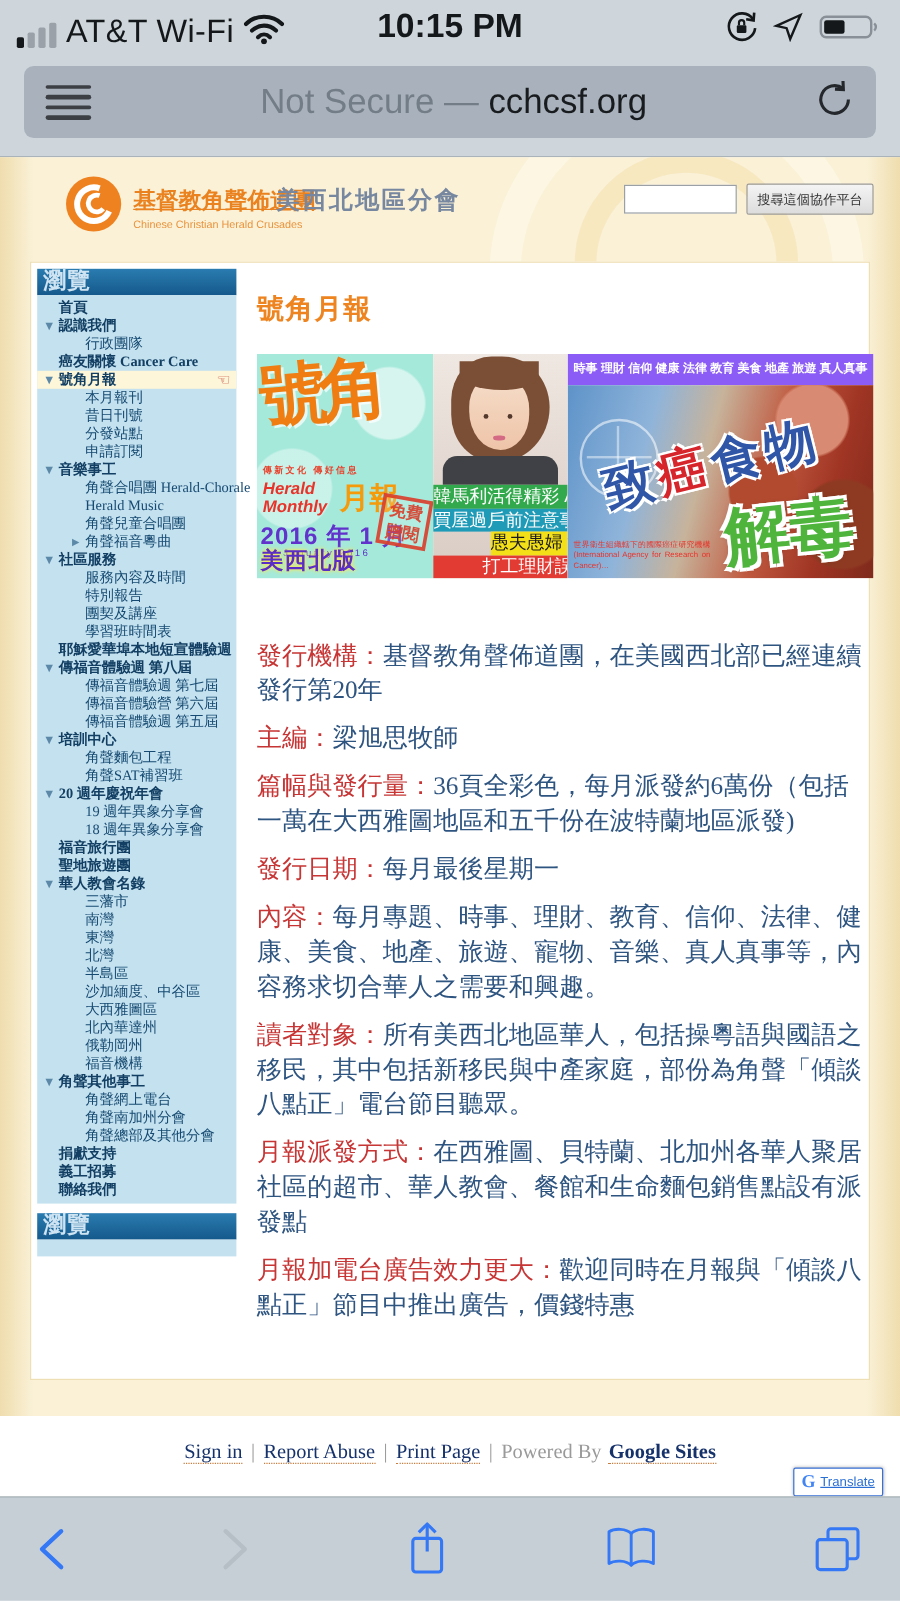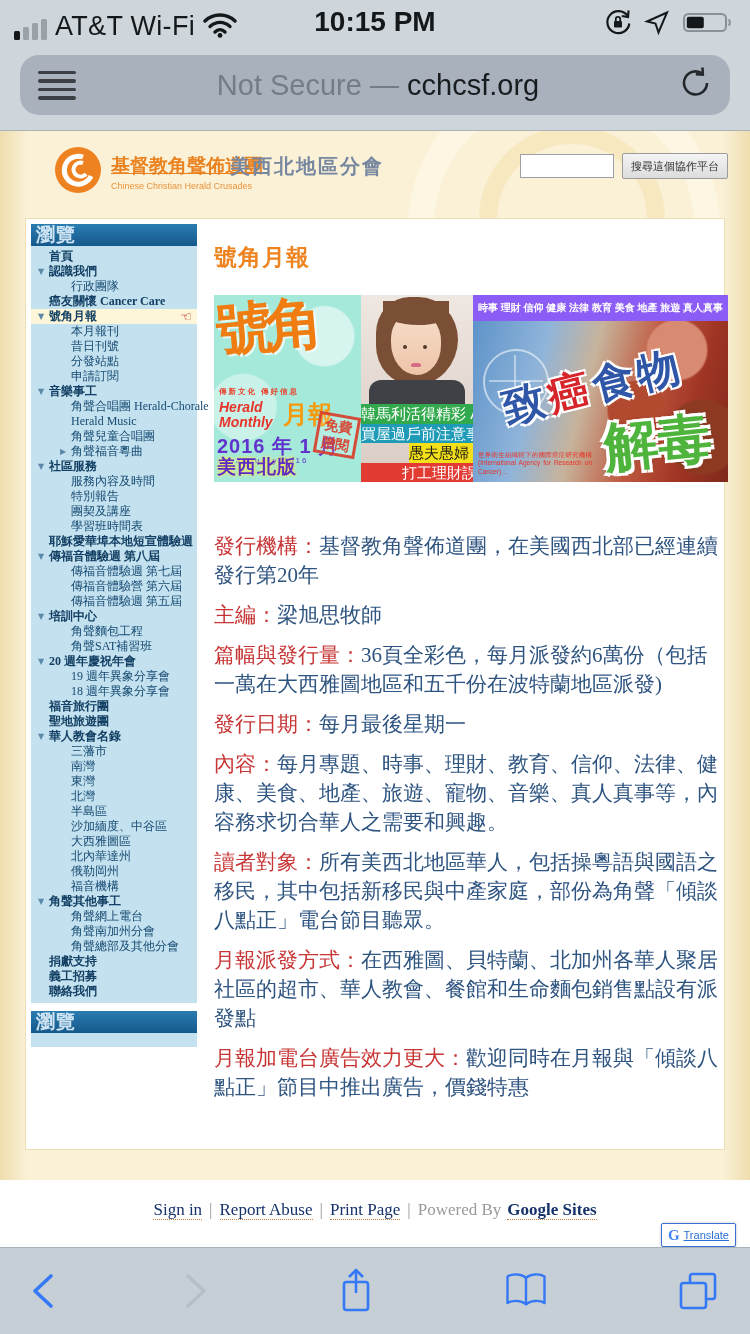--- a/index.html
+++ b/index.html
@@ -12,21 +12,21 @@
   .sb-left{display:flex;align-items:flex-end;gap:8px;width:280px;}
   .bars{display:flex;align-items:flex-end;gap:3px;height:24px;padding-bottom:2px;}
   .bar{width:6px;border-radius:1.5px;background:#9aa1a8;}
   .bar.b1{height:9px;background:#15181b;}
   .bar.b2{height:13px;}.bar.b3{height:17px;}.bar.b4{height:21px;}
   .carrier{font-size:27px;color:#15181b;letter-spacing:.3px;}
   .sb-center{flex:1;text-align:center;font-size:28px;font-weight:bold;color:#15181b;}
   .sb-right{display:flex;align-items:center;justify-content:flex-end;gap:12px;width:280px;}
 
   .url-row{height:86px;display:flex;align-items:center;padding:0 20px;box-sizing:border-box;}
-  .url-pill{flex:1;height:60px;background:#a9b2bc;border-radius:19px;display:flex;align-items:center;padding:0 18px;box-sizing:border-box;}
+  .url-pill{flex:1;height:60px;background:#a9b2bc;border-radius:8px;display:flex;align-items:center;padding:0 18px;box-sizing:border-box;}
   .reader-btn{display:flex;flex-direction:column;gap:5px;width:38px;}
   .reader-btn i{display:block;height:3.5px;background:#3c4045;border-radius:2px;}
   .url-text{flex:1;text-align:center;font-size:29px;white-space:nowrap;}
   .url-sec{color:#737d88;}
   .url-sep{color:#737d88;}
   .url-host{color:#191c1f;}
 
   
   .webpage{position:absolute;top:131px;left:0;width:750px;height:1116px;overflow:hidden;
     background:linear-gradient(90deg,#efddae 0px,#faf1d7 28px,#faf1d7 722px,#efddae 750px);}

